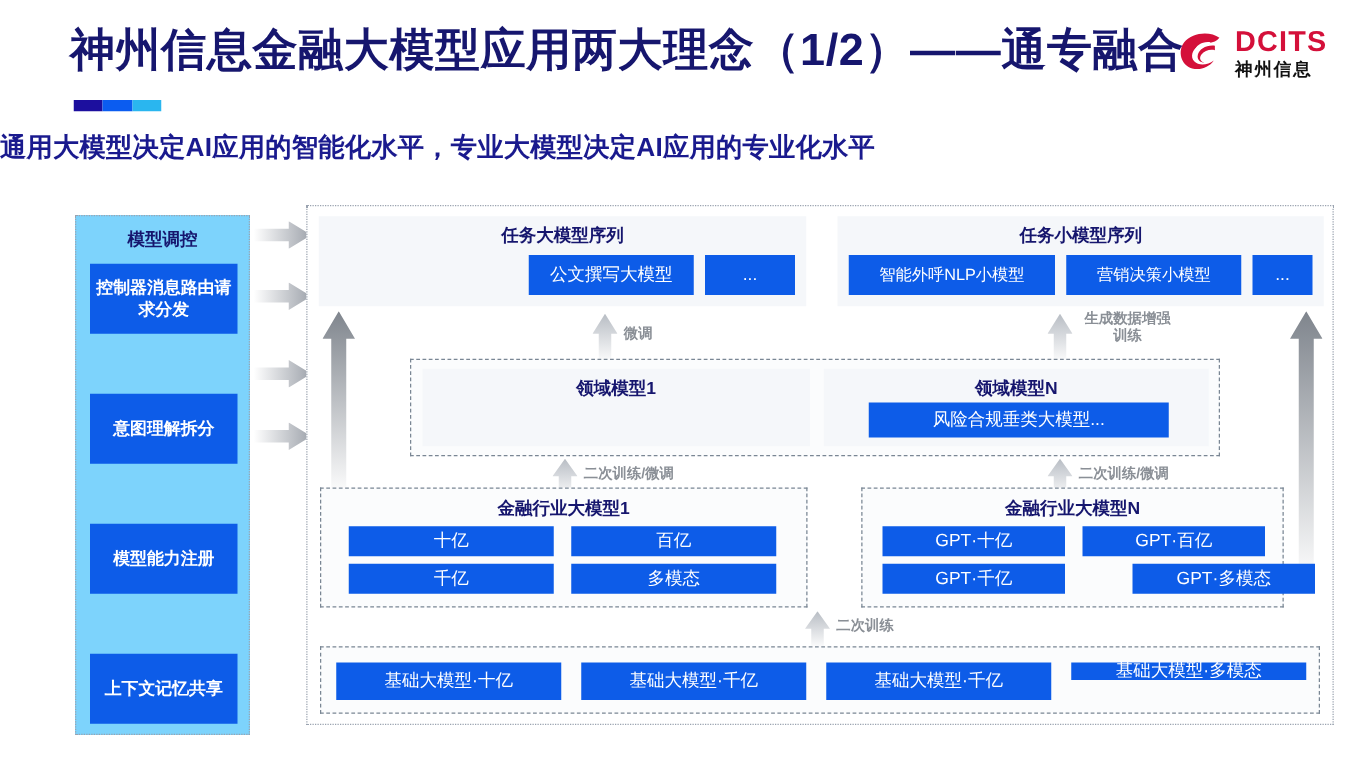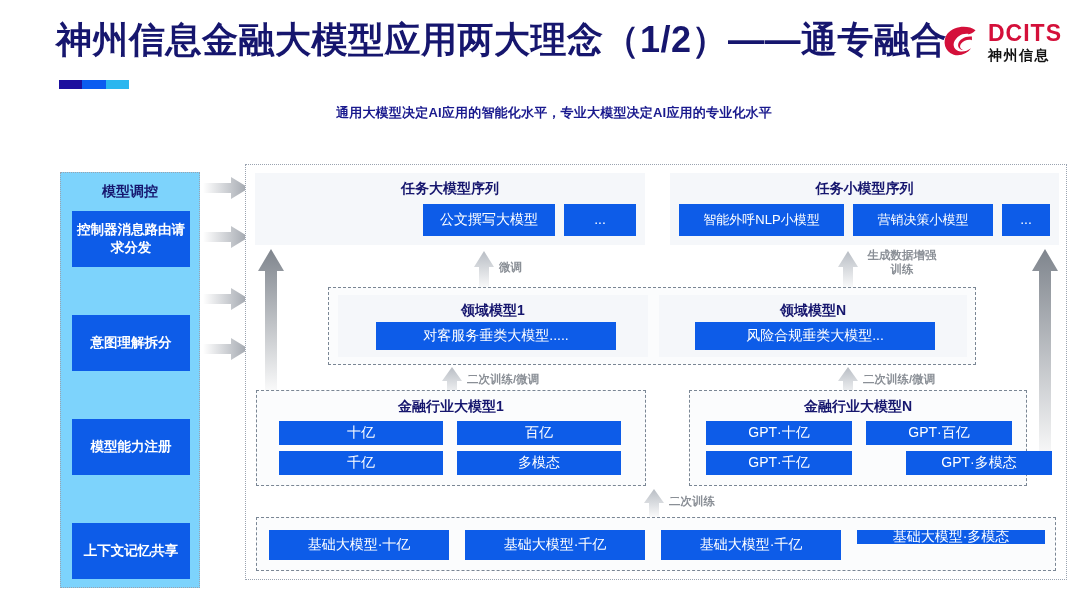--- a/index.html
+++ b/index.html
@@ -26,22 +26,22 @@
   .accent-bar i:nth-child(2){ width: 34%; background:#0b5cf0; }
   .accent-bar i:nth-child(3){ width: 33%; background:#2ab6ef; }
 
   .logo { position:absolute; right: 18px; top: 22px; display:flex; align-items:flex-start; gap:7px; }
   .logo-mark { width: 40px; height: 40px; }
   .logo-text { display:flex; flex-direction:column; line-height:1; }
   .logo-en { font-size: 23px; font-weight: bold; color:#d4103a; letter-spacing:1px; }
   .logo-cn { font-size: 14px; font-weight: bold; color:#111; letter-spacing:1.5px; margin-top:3px; }
 
   .subtitle {
-    position:absolute; left:0; right:0; top:104px; text-align:center;
-    font-size: 13px; font-weight: bold; color:#1a1a8e; letter-spacing:0.2px;padding-left:28px;
+    position:absolute; left:0; right:0; top:104px; 
+    font-size: 21px; font-weight: bold; color:#1a1a8e; letter-spacing:0.2px;
   }
 
   
   .ctrl-panel {
     position:absolute; left:60px; top:172px; width:140px; height:416px;
     background:#7dd3fc; border:1px dotted #9aa3b0;
   }
   .ctrl-title {
     position:absolute; left:0; right:0; top:10px; text-align:center;
     font-size:14px; font-weight:bold; color:#16166e;
@@ -229,21 +229,20 @@
             </linearGradient>
           </defs>
         <path d="M10 0 L20 16 L15 16 L15 40 L5 40 L5 16 L0 16 Z" fill="url(#vgB)"></path>
       </svg>
     </div>
     <div class="alabel two" style="left:617px; top:84px;">生成数据增强训练</div>
 
     <div class="dashbox" style="left:82px; top:122px; width:648px; height:78px;">
       <div class="panel" style="left:9px; top:7px; width:310px; height:62px;">
         <div class="panel-title">领域模型1</div>
-        <div class="chip" style="left:38px; top:27px; width:240px; height:28px;">对客服务垂类大模型.....</div>
       </div>
       <div class="panel" style="left:330px; top:7px; width:308px; height:62px;">
         <div class="panel-title">领域模型N</div>
         <div class="chip" style="left:36px; top:27px; width:240px; height:28px;">风险合规垂类大模型...</div>
       </div>
     </div>
 
     <div class="varrow" style="left:196px; top:202px; width:20px; height:32px;">
       <svg viewBox="0 0 20 32" width="20" height="32" preserveAspectRatio="none">
         <defs>

